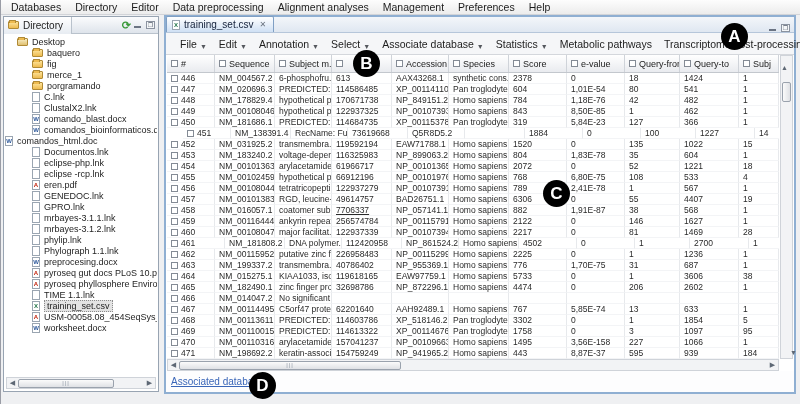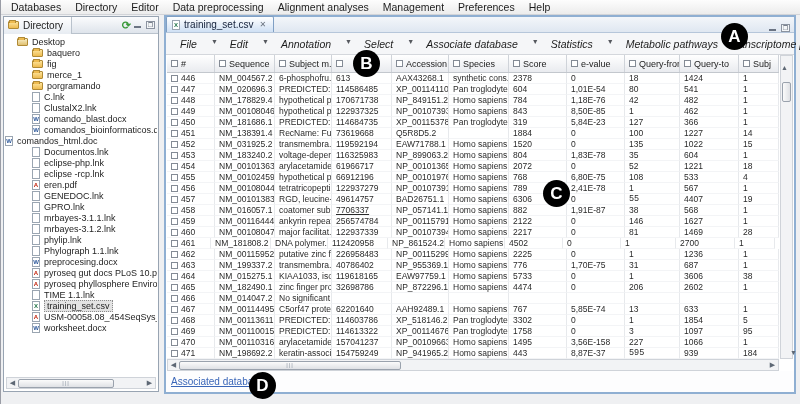--- a/index.html
+++ b/index.html
@@ -49,21 +49,21 @@
   #tabbar { position:absolute; left:0; top:0; right:0; height:16px;
     background:linear-gradient(#f3f6fa,#dfe7f1); border-bottom:1px solid #b6c6da; display:flex; align-items:flex-end; }
   #editor-tab { display:flex; align-items:center; gap:4px; height:16px; padding:0 5px;
     background:linear-gradient(#ffffff,#cfe0f4); border:1px solid #7f9fc4; border-bottom:none;
     border-radius:2px 2px 0 0; font-size:10px; color:#14213a; }
   .tab-close { color:#6a7librar7f; }
   .tab-close { color:#6a737f; font-size:8px; border:1px solid transparent; padding:0 1px; }
   #tab-actions { margin-left:auto; display:flex; gap:3px; padding:2px 4px 0 0; align-items:flex-start; }
   #toolbar { position:absolute; left:0; top:16px; right:0; height:22px; background:#f5f6f8;
     border-bottom:1px solid #d4d7dc; display:flex; align-items:center; padding-left:8px; font-size:10.5px; color:#1d1d1d; }
-  .tool-item { display:flex; align-items:flex-start; gap:14px; padding:2px 6px; white-space:nowrap;font-style:italic; }
+  .tool-item { display:flex; align-items:flex-end; gap:3px; padding:2px 6px; white-space:nowrap; }
   .dd-arrow { font-size:7px; color:#55585e; }
   
   #grid { position:absolute; left:1px; top:38px; width:612px; height:304px; overflow:hidden; background:#fff; }
   #thead { display:flex; height:18px; border-bottom:1px solid #c3c7cd; background:linear-gradient(#ffffff,#e9ebef); }
   .hcell { display:flex; align-items:center; gap:3px; padding-left:4px; font-size:9px; color:#222;
     border-right:1px solid #cfd3d9; overflow:hidden; white-space:nowrap; flex:0 0 auto; }
   .cb { flex:0 0 auto; width:7px; height:7px; border:1px solid #848b95; background:#fff; }
   #tbody { position:absolute; left:0; top:18px; right:0; bottom:0; }
   .trow { display:flex; height:11px; }
   .tcell { display:flex; align-items:center; gap:3px; padding-left:4px; font-size:8.5px; color:#2a2a2a;
@@ -490,21 +490,21 @@
             <span>127</span>
           </div>
           <div class="tcell" style="width: 59px;">
             <span>366</span>
           </div>
           <div class="tcell" style="width: 40px;">
             <span>1</span>
           </div>
         </div>
         <div class="trow">
-          <div class="tcell" style="width: 48px;">
+          <div class="tcell" style="width: 48px; margin-left: 16px;">
             <span class="cb"></span>
             <span>451</span>
           </div>
           <div class="tcell" style="width: 60px;">
             <span>NM_138391.4</span>
           </div>
           <div class="tcell" style="width: 57px;">
             <span>RecName: Full...</span>
           </div>
           <div class="tcell" style="width: 60px;">
@@ -731,21 +731,21 @@
           </div>
           <div class="tcell" style="width: 60px;">
             <span>Homo sapiens</span>
           </div>
           <div class="tcell" style="width: 58px;">
             <span>6306</span>
           </div>
           <div class="tcell" style="width: 58px;">
             <span>0</span>
           </div>
-          <div class="tcell" style="width: 55px; font-family: Liberation Mono, monospace;">
+          <div class="tcell" style="width: 55px;">
             <span>55</span>
           </div>
           <div class="tcell" style="width: 59px;">
             <span>4407</span>
           </div>
           <div class="tcell" style="width: 40px;">
             <span>19</span>
           </div>
         </div>
         <div class="trow">
@@ -850,21 +850,21 @@
             <span>81</span>
           </div>
           <div class="tcell" style="width: 59px;">
             <span>1469</span>
           </div>
           <div class="tcell" style="width: 40px;">
             <span>28</span>
           </div>
         </div>
         <div class="trow">
-          <div class="tcell" style="width: 44px;">
+          <div class="tcell" style="width: 58px;">
             <span class="cb"></span>
             <span>461</span>
           </div>
           <div class="tcell" style="width: 60px;">
             <span>NM_181808.2</span>
           </div>
           <div class="tcell" style="width: 57px;">
             <span>DNA polymer...</span>
           </div>
           <div class="tcell" style="width: 60px;">
@@ -1235,21 +1235,21 @@
           </div>
           <div class="tcell" style="width: 60px;">
             <span>Homo sapiens</span>
           </div>
           <div class="tcell" style="width: 58px;">
             <span>443</span>
           </div>
           <div class="tcell" style="width: 58px;">
             <span>8,87E-37</span>
           </div>
-          <div class="tcell" style="width: 55px; font-family: Liberation Mono, monospace;">
+          <div class="tcell" style="width: 55px;">
             <span>595</span>
           </div>
           <div class="tcell" style="width: 59px;">
             <span>939</span>
           </div>
           <div class="tcell" style="width: 40px;">
             <span>184</span>
           </div>
         </div>
       </div>

